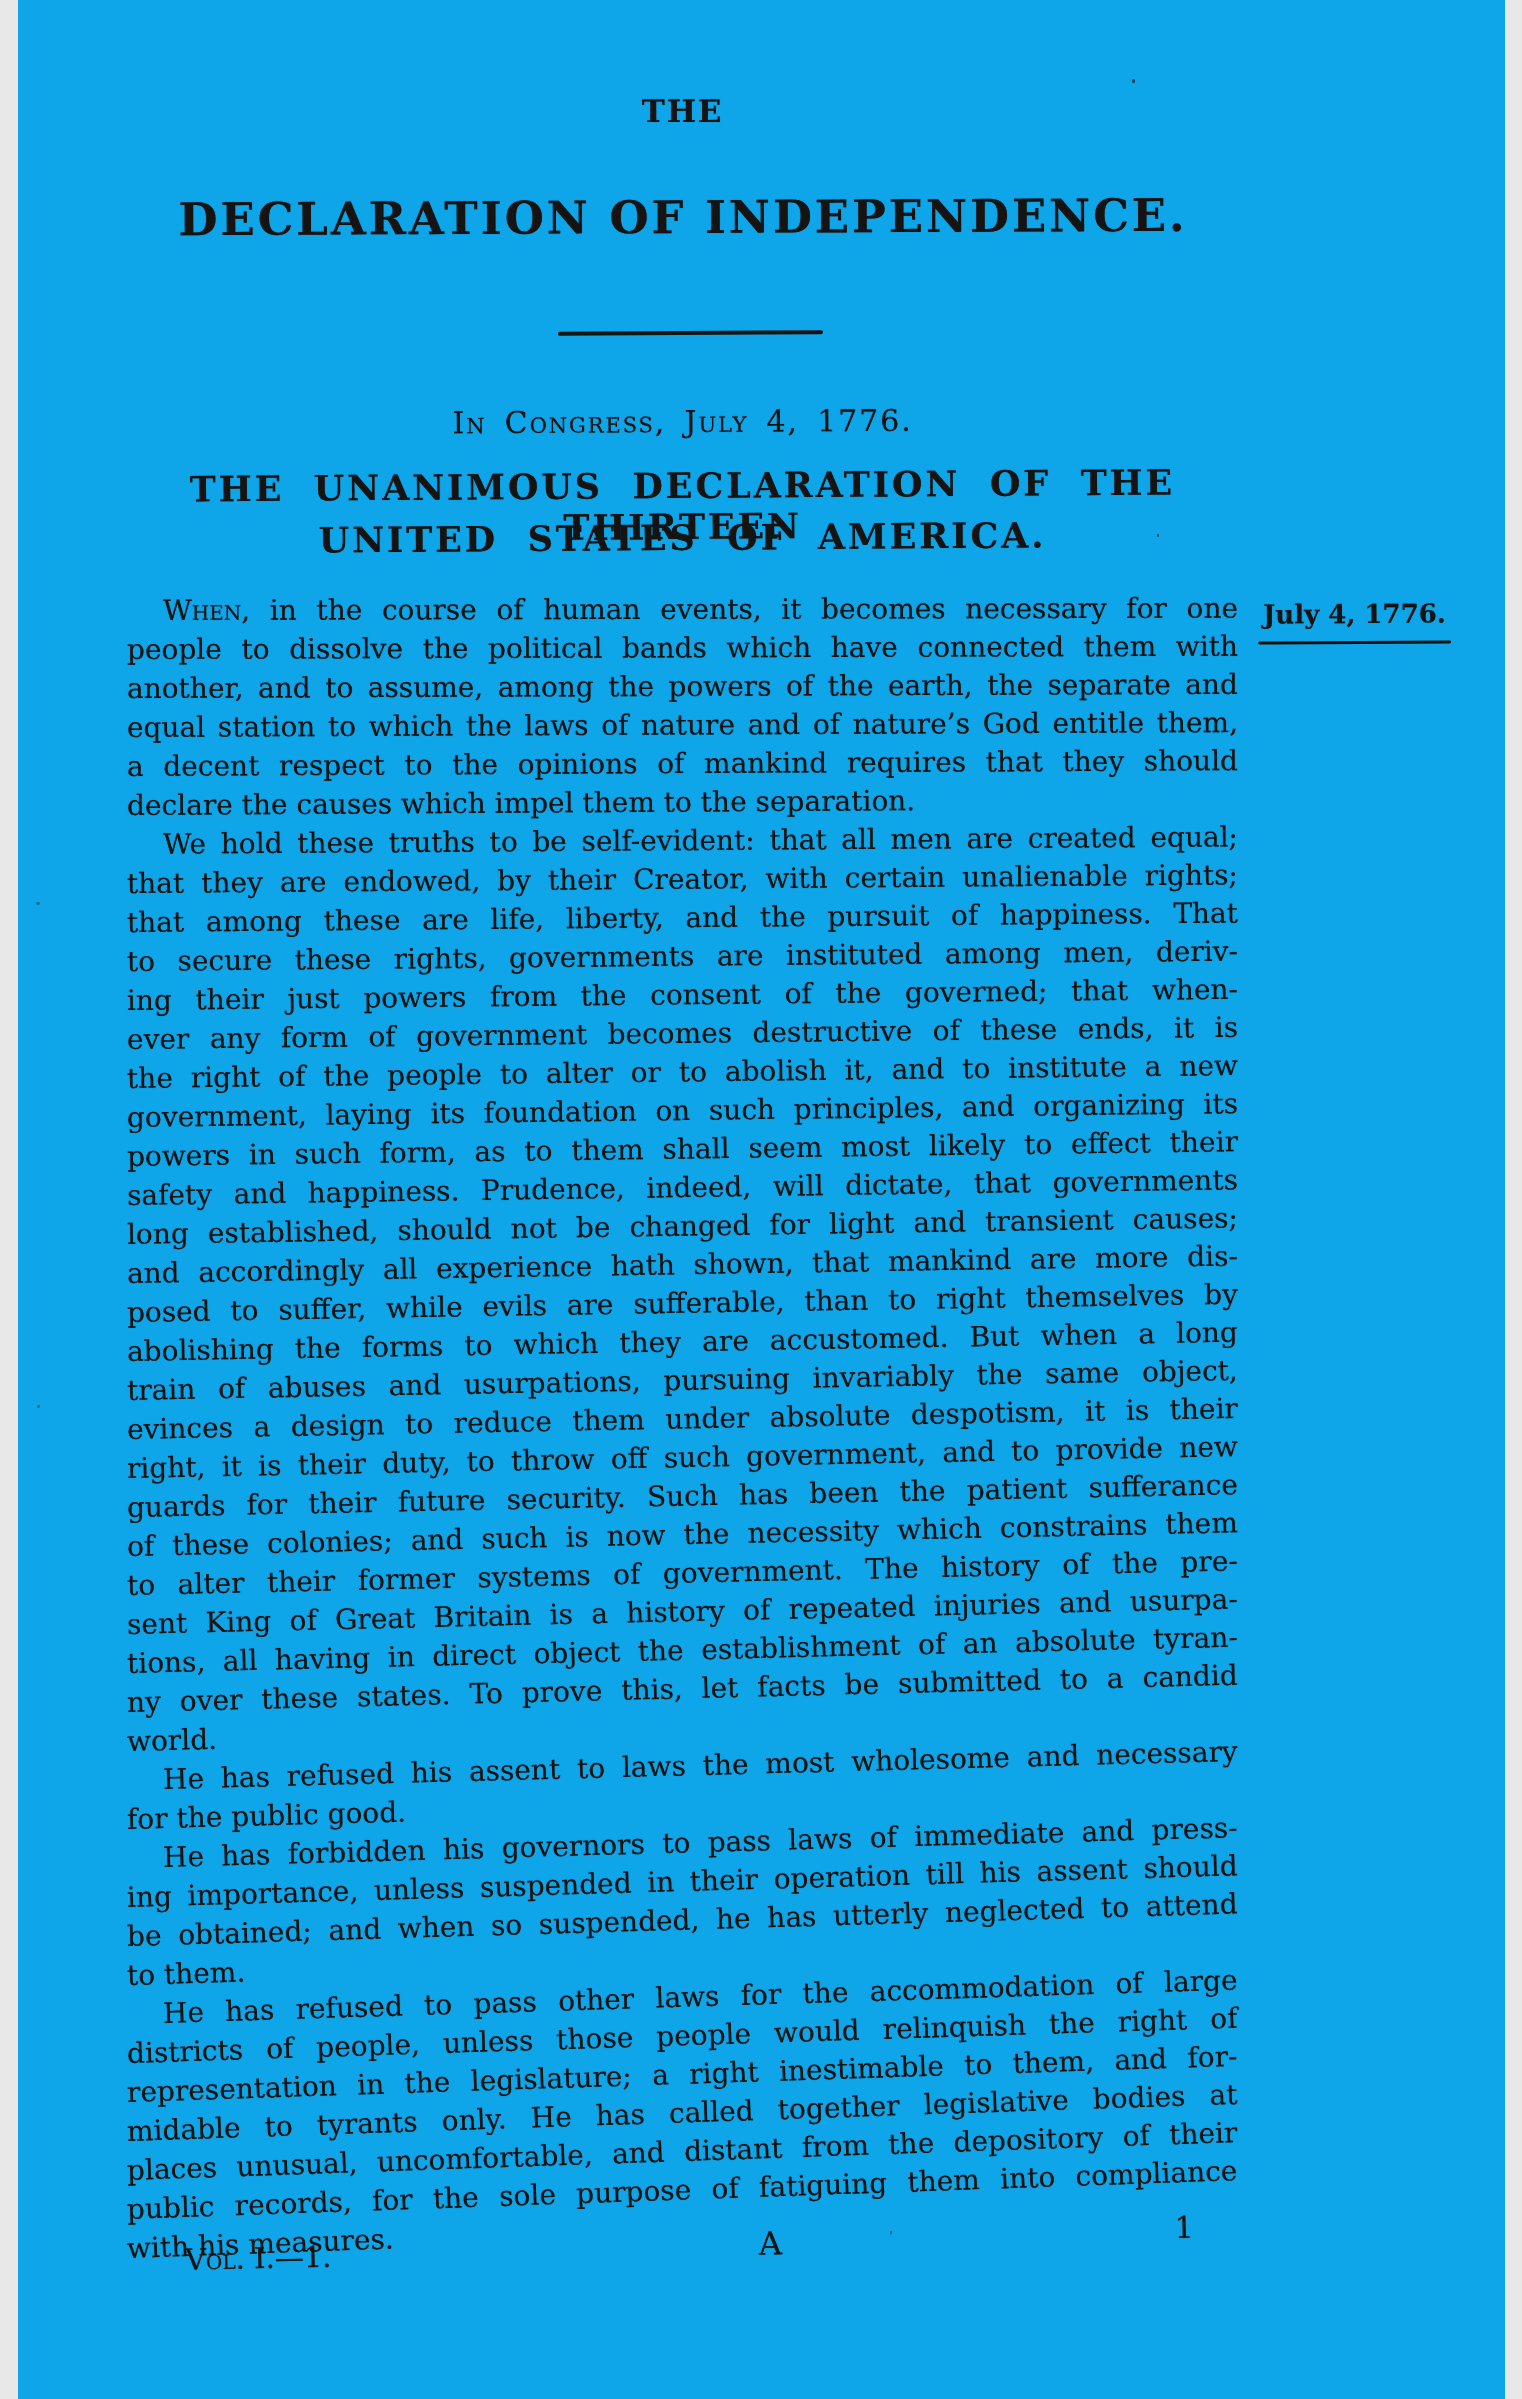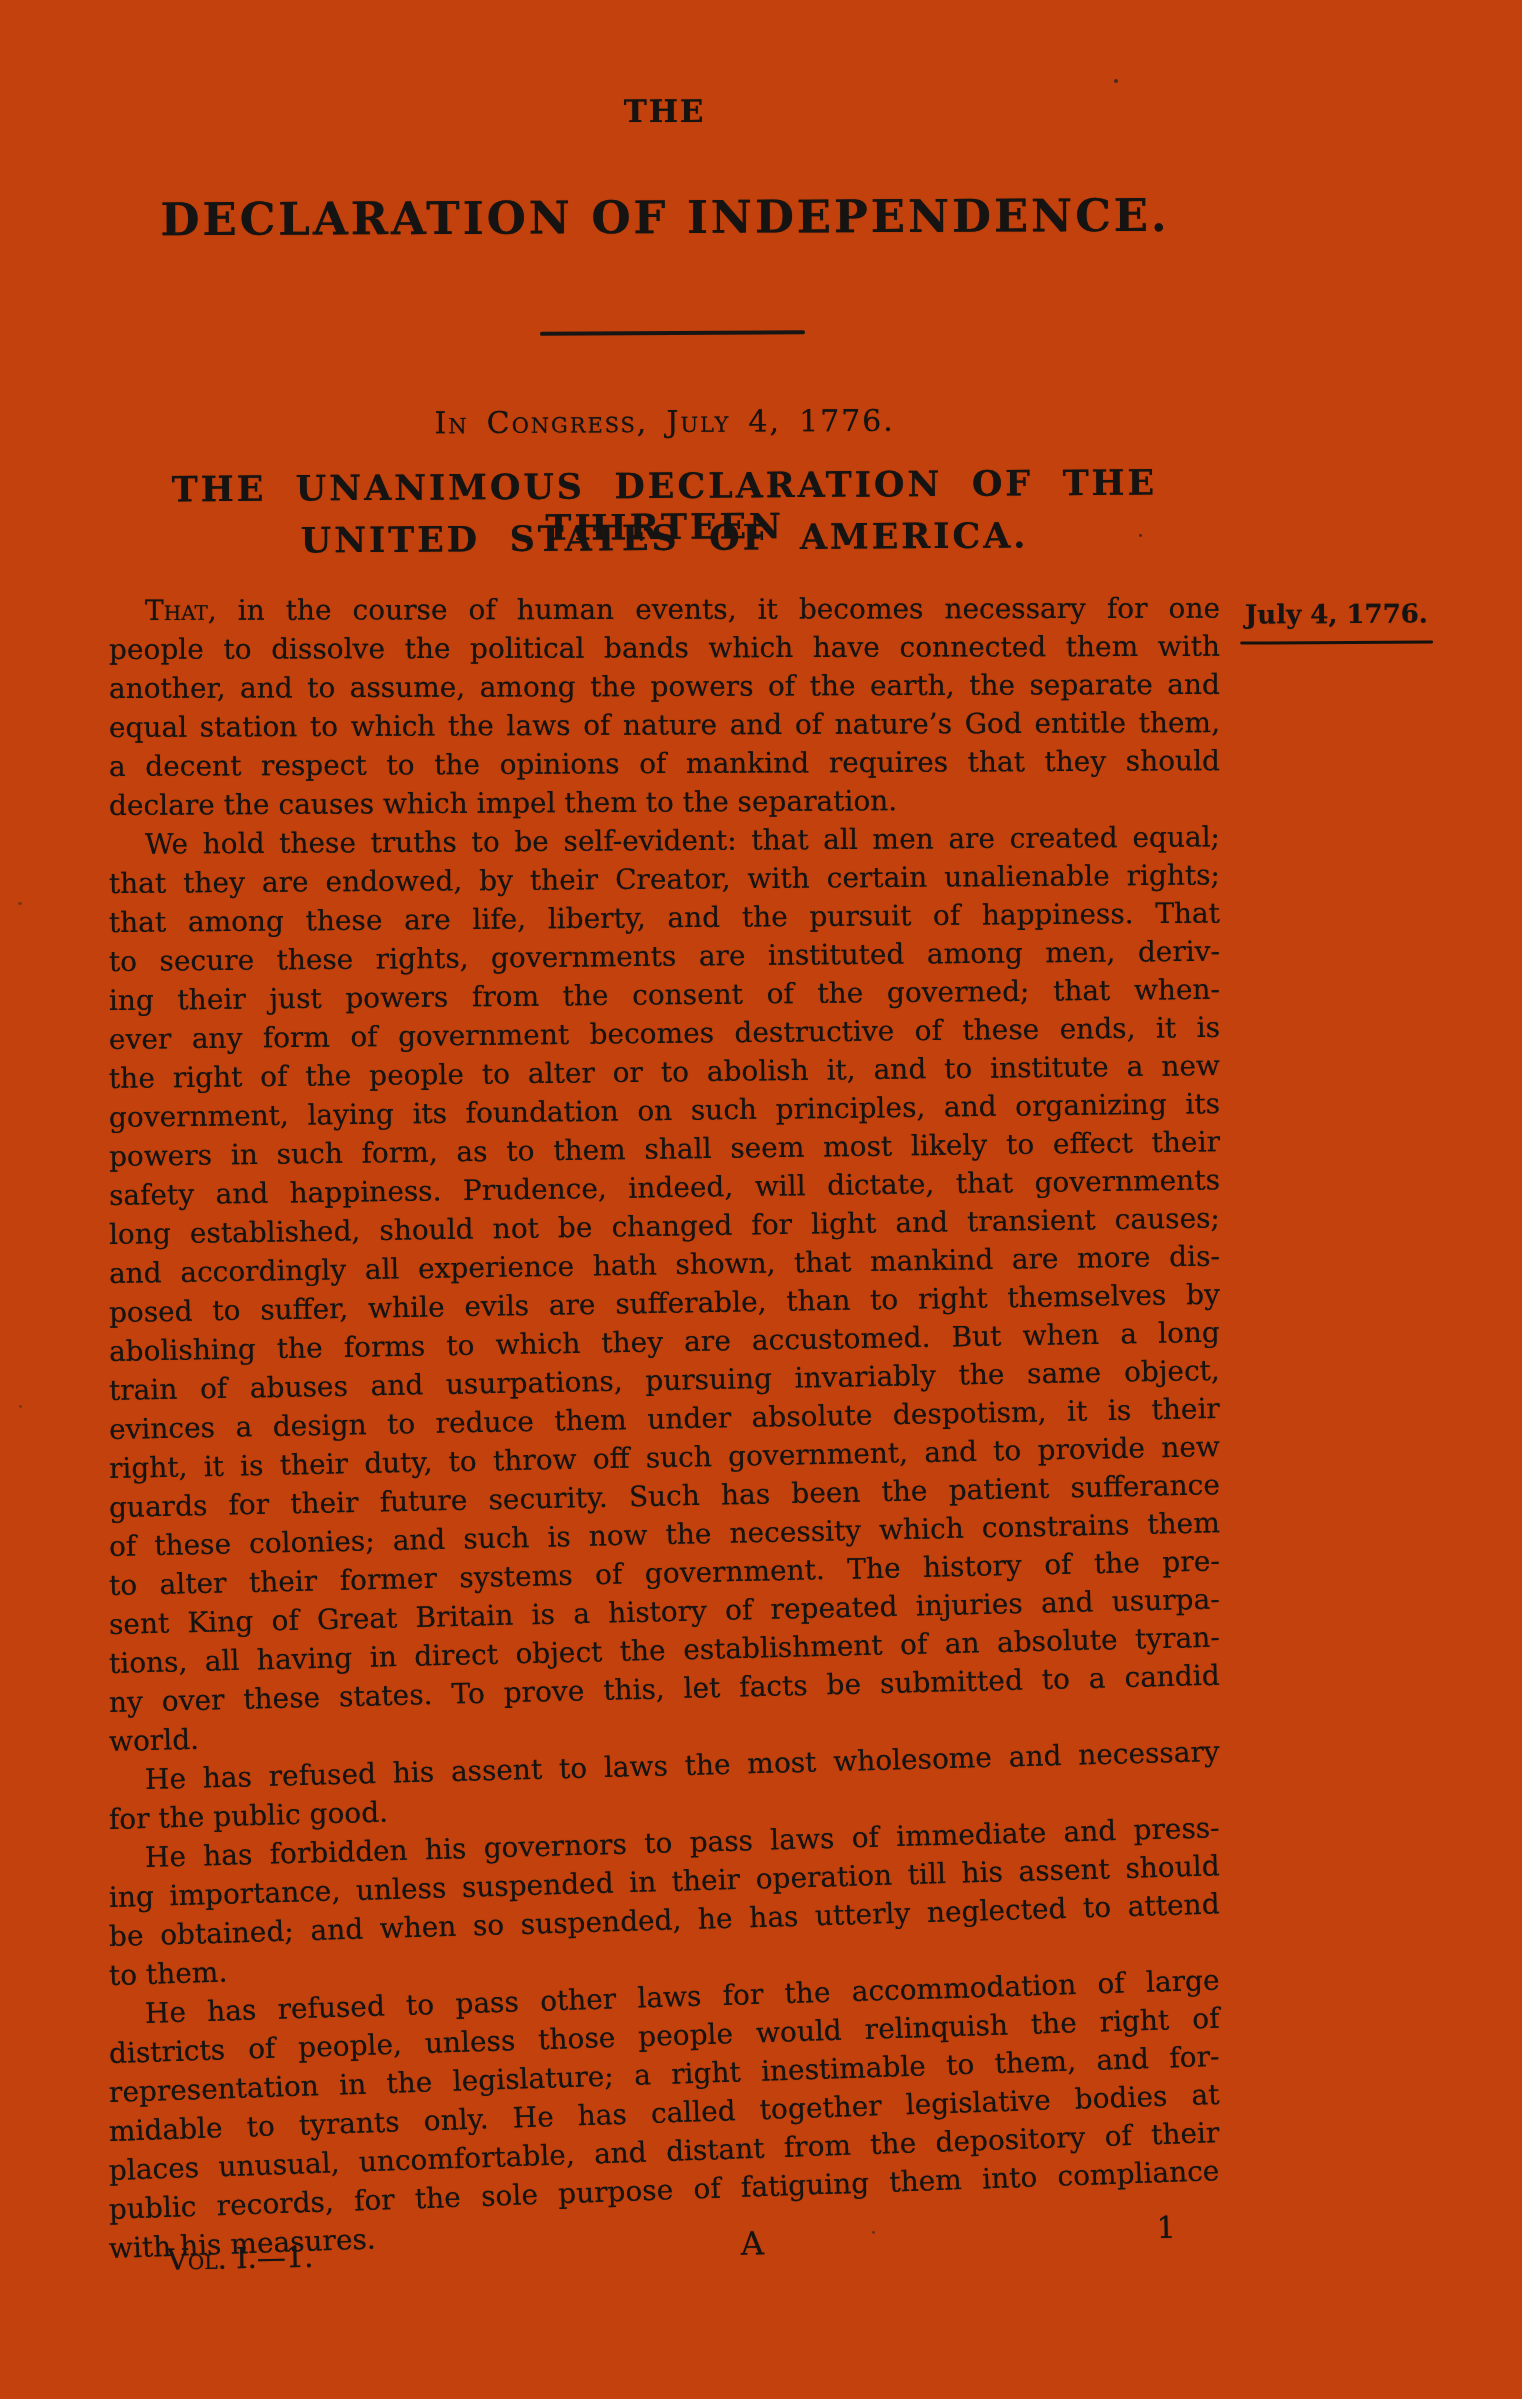--- a/index.html
+++ b/index.html
@@ -1,25 +1,24 @@
 <!DOCTYPE html>
 <html><head>
 <meta charset="utf-8">
 <style>
   html, body { margin: 0; padding: 0; background: #e8e8e8; }
   .page {
     position: relative;
     width: 1487px;
     height: 2399px;
     margin: 0 auto;
-    background: #c2410c;
+    background: #0ea5e9;
     overflow: hidden;
     font-family: "DejaVu Serif", serif;
     color: #151413;
-    padding-left: 35px;
   }
   .ink { text-shadow: 0 0 0.7px rgba(20,18,16,0.65); }
 
   .head-word {
     position: absolute; top: 93px; left: 109px; width: 1111px;
     text-align: center; font-size: 31px; font-weight: bold;
     letter-spacing: 1.9px; transform: rotate(-0.15deg);
   }
   .title {
     position: absolute; top: 191px; left: 61px; width: 1208px; margin: 0;
@@ -100,21 +99,21 @@
   <div class="subtitle sub1 ink">THE UNANIMOUS DECLARATION OF THE THIRTEEN</div>
   <div class="subtitle sub2 ink">UNITED STATES OF AMERICA.</div>
 
   <div class="margin-note">
     <span class="ink">July 4, 1776.</span>
     <div class="note-rule"></div>
   </div>
 
   <div class="body-text">
       <div>
-        <div class="line first" style="transform: rotate(-0.12deg);"><span class="sc">That</span>, in the course of human events, it becomes necessary for one</div>
+        <div class="line first" style="transform: rotate(-0.12deg);"><span class="sc">When</span>, in the course of human events, it becomes necessary for one</div>
         <div class="line" style="transform: rotate(-0.166deg);">people to dissolve the political bands which have connected them with</div>
         <div class="line" style="transform: rotate(-0.212deg);">another, and to assume, among the powers of the earth, the separate and</div>
         <div class="line" style="transform: rotate(-0.258deg);">equal station to which the laws of nature and of nature’s God entitle them,</div>
         <div class="line" style="transform: rotate(-0.304deg);">a decent respect to the opinions of mankind requires that they should</div>
         <div class="line last" style="transform: rotate(-0.35deg);">declare the causes which impel them to the separation.</div>
       </div>
       <div>
         <div class="line first" style="transform: rotate(-0.396deg);">We hold these truths to be self-evident: that all men are created equal;</div>
         <div class="line" style="transform: rotate(-0.442deg);">that they are endowed, by their Creator, with certain unalienable rights;</div>
         <div class="line" style="transform: rotate(-0.488deg);">that among these are life, liberty, and the pursuit of happiness. That</div>

